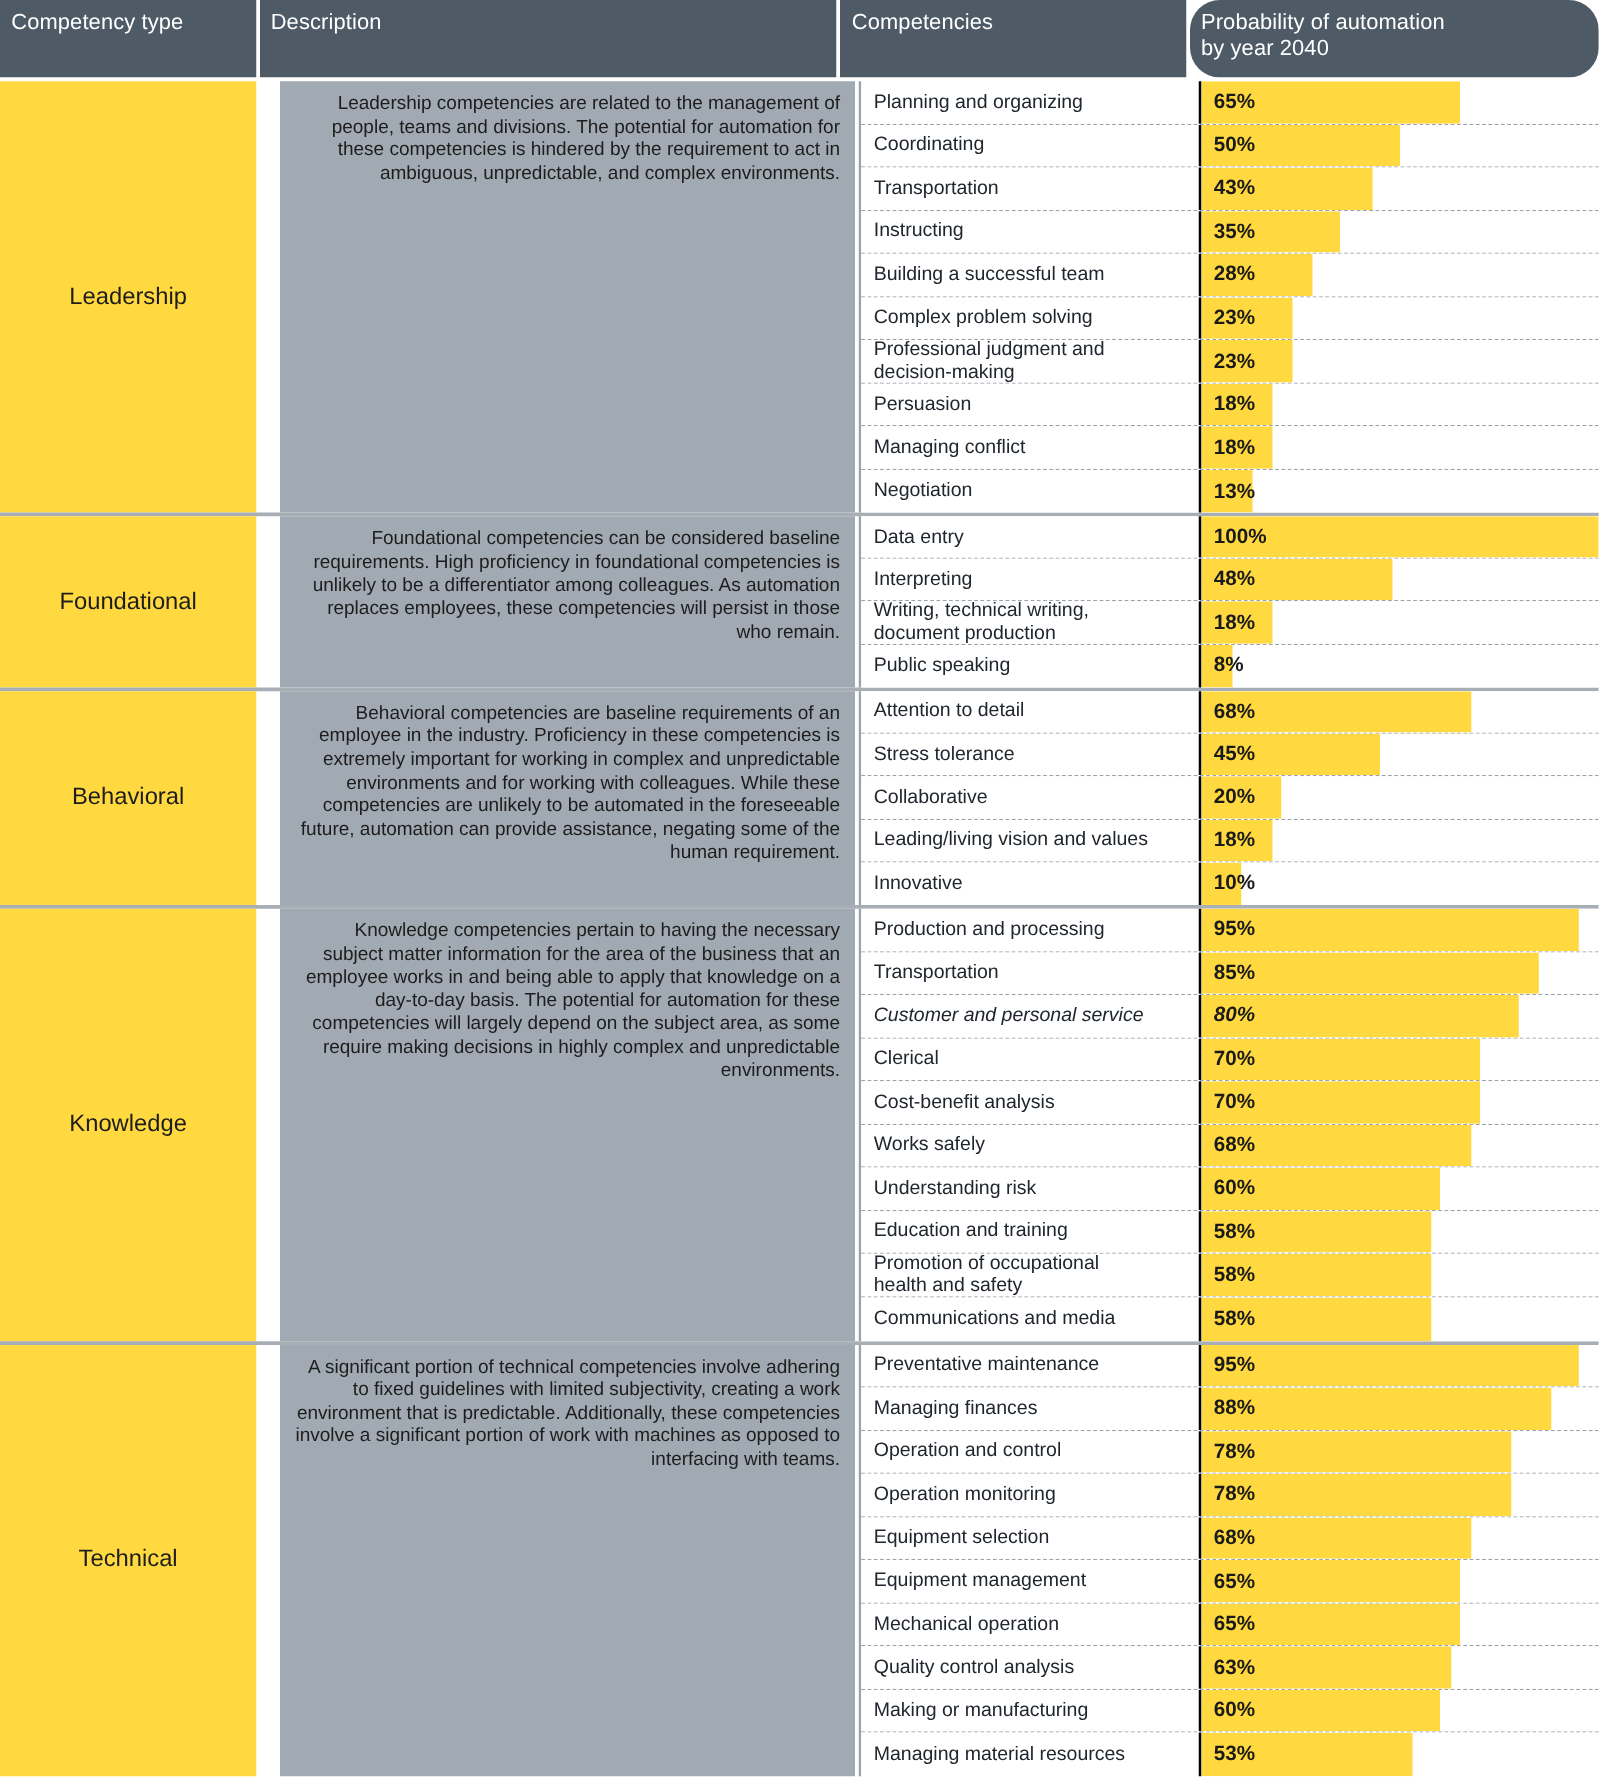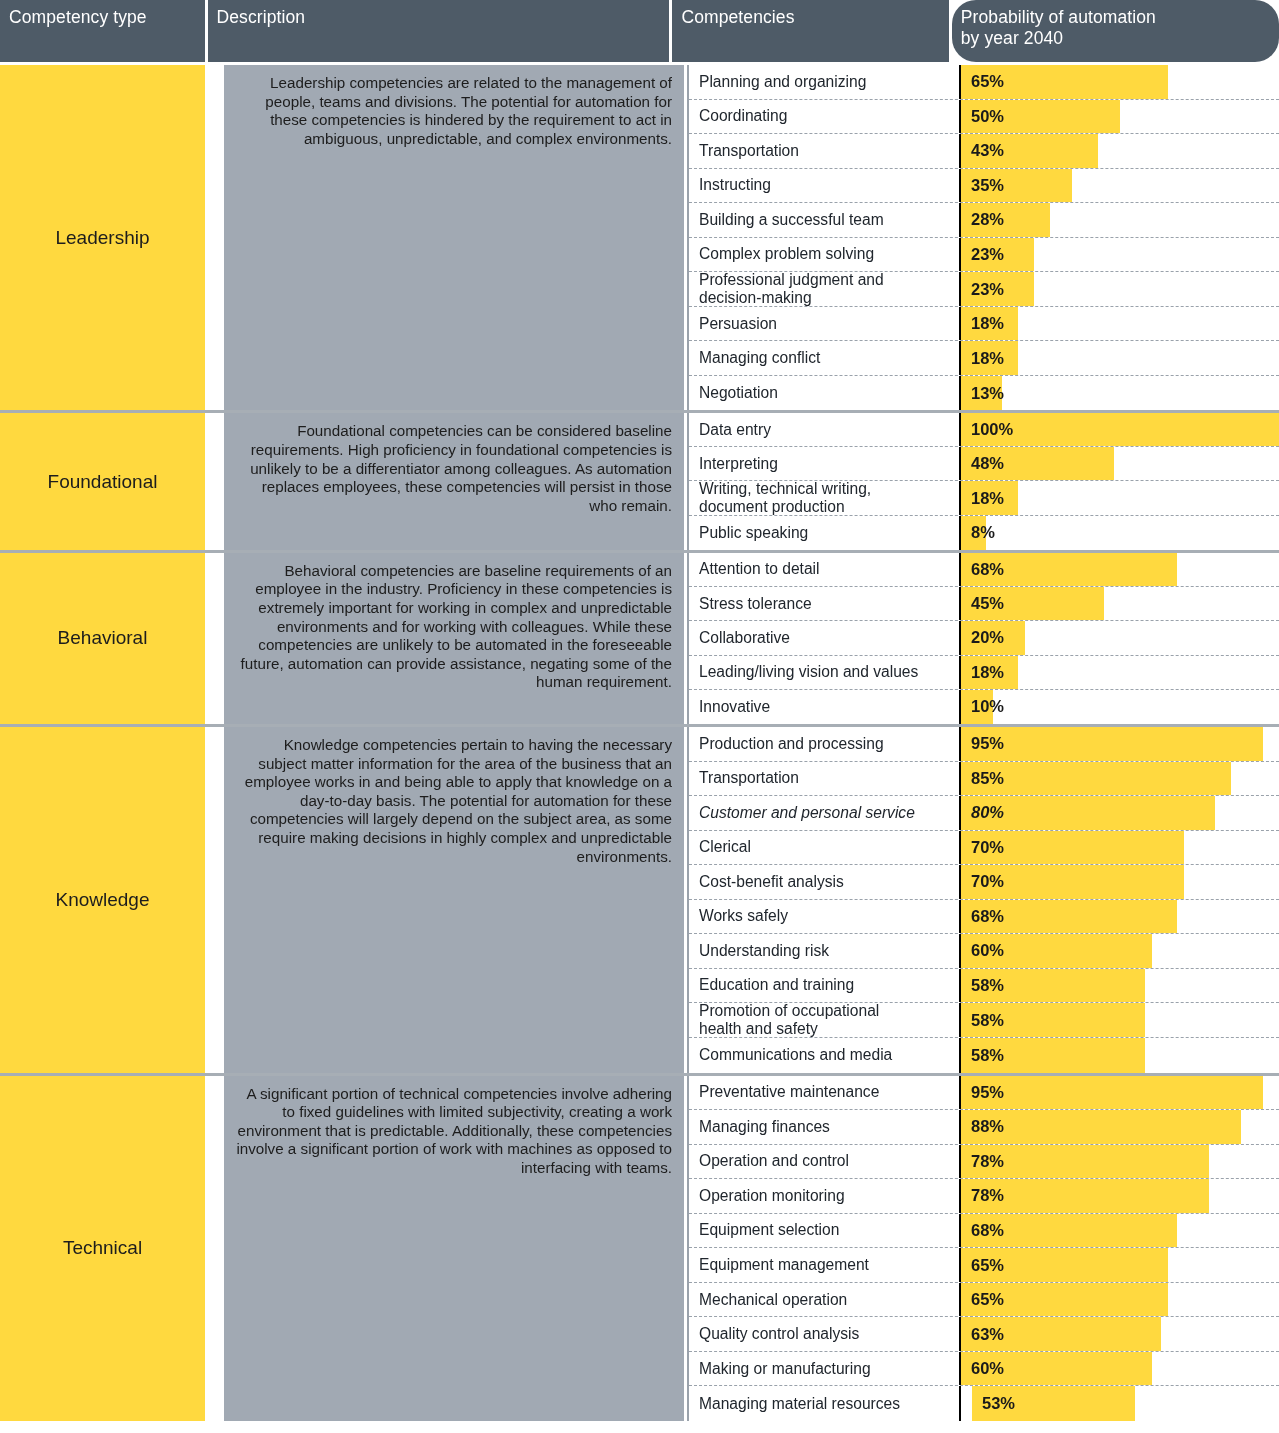--- a/index.html
+++ b/index.html
@@ -467,21 +467,21 @@
               <div class="bar-value">63%</div>
             </div>
           </div>
           <div class="row" style="height: 34.8462px;">
             <div class="row-name">Making or manufacturing</div>
             <div class="row-bar-area">
               <div class="bar" style="width: 60%; background: rgb(255, 217, 63);"></div>
               <div class="bar-value">60%</div>
             </div>
           </div>
-          <div class="row" style="height: 34.8462px; gap: 11px;">
+          <div class="row" style="height: 34.8462px;">
             <div class="row-name">Managing material resources</div>
             <div class="row-bar-area">
               <div class="bar" style="width: 53%; background: rgb(255, 217, 63);"></div>
               <div class="bar-value">53%</div>
             </div>
           </div>
         </div>
       </div>
     </div>
 

